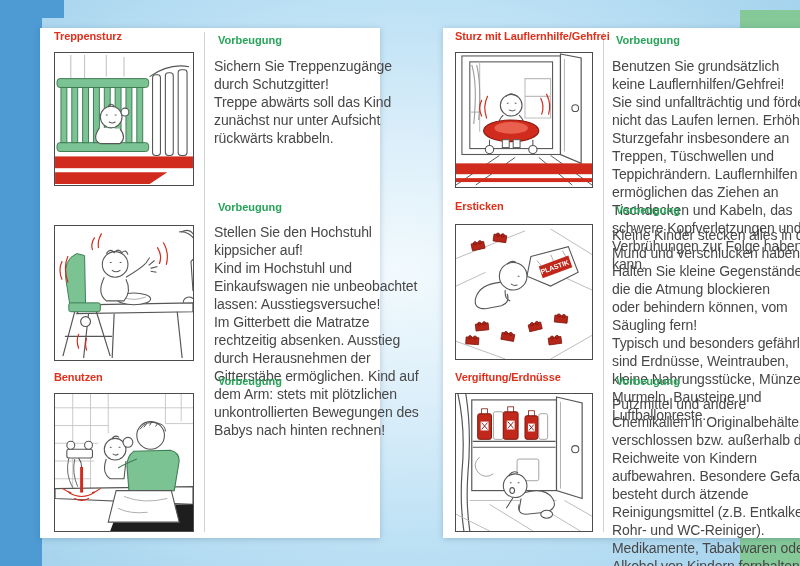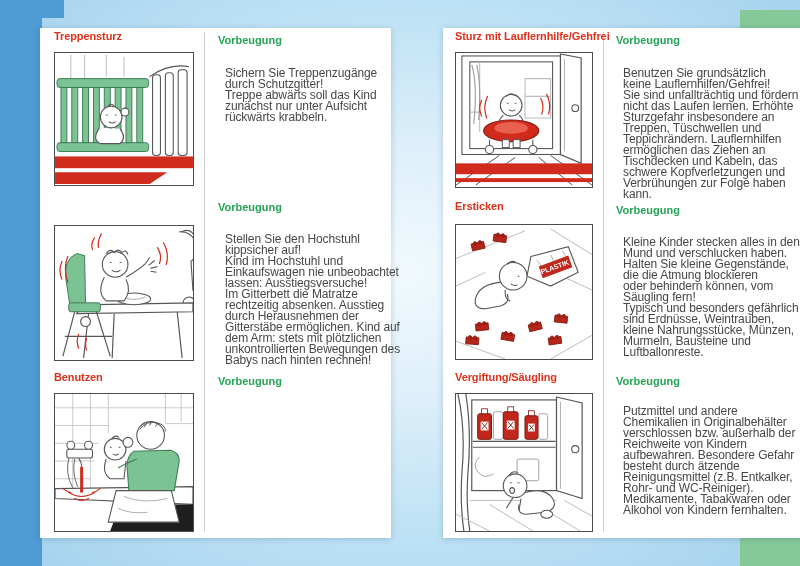--- a/index.html
+++ b/index.html
@@ -4,29 +4,29 @@
 <style>
   html,body{margin:0;padding:0;}
   body{width:800px;height:566px;overflow:hidden;font-family:"Liberation Sans",sans-serif;}
   .canvas{position:relative;width:800px;height:566px;
     background:radial-gradient(ellipse at 50% 48%, #f2fafd 0%, #ddeffa 30%, #bfe2f5 62%, #a2d1ec 100%);}
   .stripe-left{position:absolute;left:0;top:0;width:42px;height:566px;background:#4e9ad3;}
   .corner-block{position:absolute;left:0;top:0;width:64px;height:18px;background:#4e9ad3;}
   .stripe-right{position:absolute;left:740px;top:10px;width:60px;height:556px;background:#84c997;}
   .page{position:absolute;top:28px;height:510px;background:#ffffff;
         box-shadow:0 1px 6px rgba(50,90,130,.28);}
-  .page.left{left:40px;width:340px;padding-left:11px;}
+  .page.left{left:40px;width:340px;}
   .page.right{left:443px;width:381px;}
   .divider{position:absolute;top:4px;height:500px;width:1px;background:#ccd3cd;}
   .page.left .divider{left:164px;}
   .page.right .divider{left:160px;}
   h2.hazard{position:absolute;margin:0;font-size:11px;line-height:13px;font-weight:bold;
     color:#e0301c;white-space:pre-line;letter-spacing:-0.1px;}
   h3.prev{position:absolute;margin:4px;font-size:11px;line-height:13px;font-weight:bold;color:#27a458;}
-  p.prev-text{position:absolute;margin:11px;font-size:12px;line-height:11px;color:#474747;
+  p.prev-text{position:absolute;margin:0;font-size:14px;line-height:18px;color:#474747;
     white-space:pre;letter-spacing:-0.1px;}
   .figure{position:absolute;background:#fff;border:1.5px solid #4c4c4c;box-sizing:border-box;}
   .figure svg{display:block;width:100%;height:100%;}
   
   .page.left .c1{left:14px;} .page.left .c2{left:174px;}
   .page.right .c1{left:12px;} .page.right .c2{left:169px;}
 </style>
 </head>
 <body>
 
@@ -297,21 +297,21 @@
 Halten Sie kleine Gegenstände,
 die die Atmung blockieren
 oder behindern können, vom
 Säugling fern!
 Typisch und besonders gefährlich
 sind Erdnüsse, Weintrauben,
 kleine Nahrungsstücke, Münzen,
 Murmeln, Bausteine und
 Luftballonreste.</p>
 
-    <h2 class="hazard c1" style="top:343px">Vergiftung/Säugling</h2>
+    <h2 class="hazard c1" style="top:343px">Vergiftung/Erdnüsse</h2>
     <h3 class="prev c2" style="top:343px">Vorbeugung</h3>
     <div class="figure c1" style="top:365px;width:138px;height:139px">
       <svg viewBox="0 0 138 139">
         <g stroke="#565656" stroke-width="1.2" fill="#ffffff">
           <path d="M2 0 q8 36 4 80 q-2 32 2 59"></path>
           <path d="M10 0 q6 38 2 82 q-2 30 2 57"></path>
         </g>
         <g stroke="#565656" stroke-width="1.2" fill="none">
           <rect x="16" y="6" width="86" height="92" fill="#ffffff"></rect>
           <line x1="17" y1="48" x2="101" y2="48"></line>

